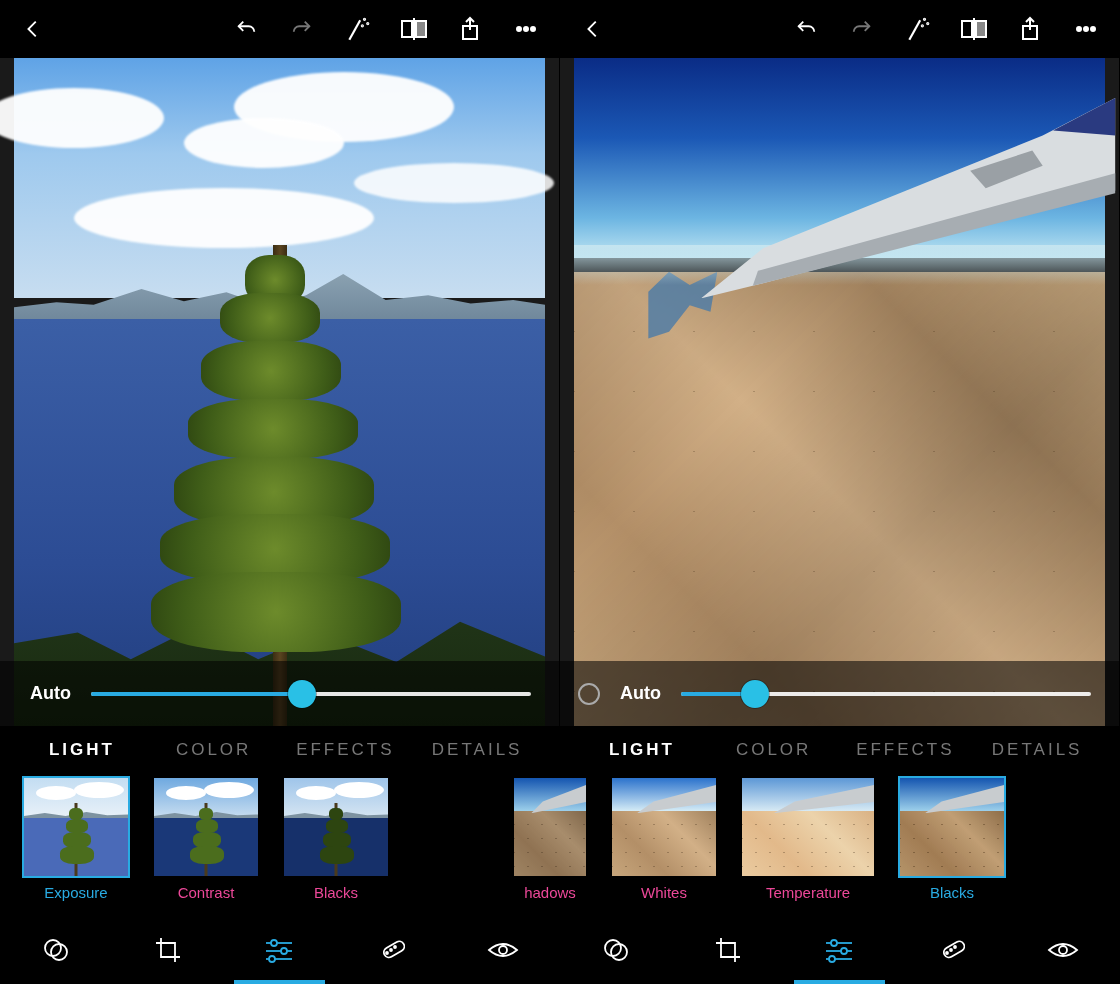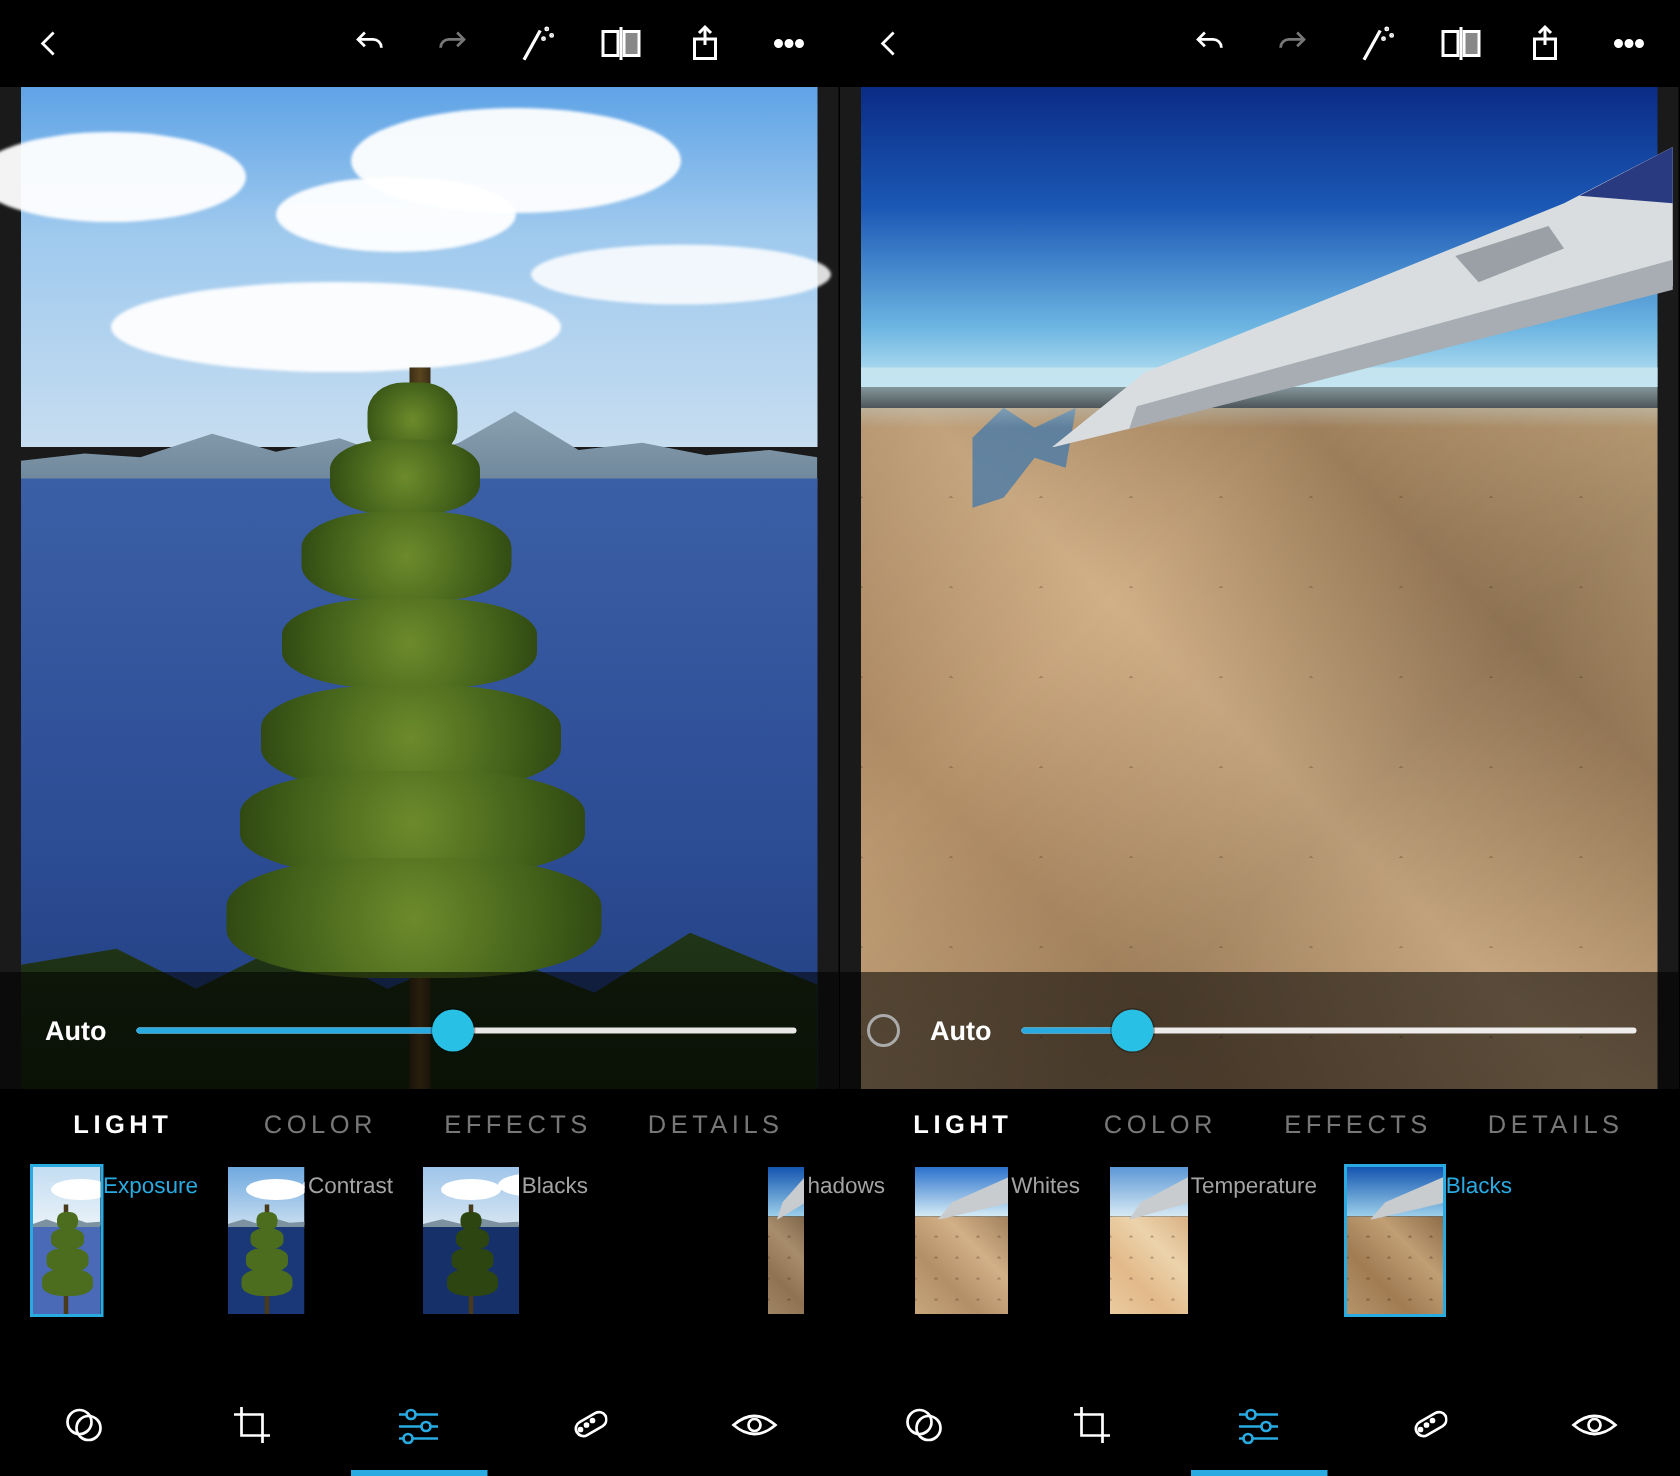--- a/index.html
+++ b/index.html
@@ -112,21 +112,21 @@
     background: #4a7aa8;
     clip-path: polygon(0% 30%, 30% 0%, 60% 20%, 100% 0%, 90% 60%, 60% 50%, 30% 90%, 0% 100%);
     opacity:0.8;
   }
   .wing {
     position:absolute; top:6%; right:-2%; width:78%; height:30%;
   }
   .wing svg { width:100%; height:100%; }
   
   .slider-bar {
-    position:absolute; left:0; right:0; bottom:0; height:78px;
+    position:absolute; left:0; right:0; bottom:0; height:65px;
     background: rgba(0,0,0,0.55);
     display:flex; align-items:center;
     padding: 0 16px 0 30px;
     gap: 20px;
   }
   .auto-ring {
     width:22px; height:22px; border:2px solid #aaa; border-radius:50%;
   }
   .auto-label {
     color:#fff; font-size:18px; font-weight:600;
@@ -166,32 +166,32 @@
   .thumbs {
     height: 142px;
     display:flex; align-items:flex-start;
     padding: 2px 0 0 20px;
     gap: 18px;
     background:#000;
     overflow:hidden;
   }
   .thumbs.shifted { padding-left: 0px; margin-left:-50px; }
   .thumb {
-    display:flex; flex-direction:row; align-items:flex-start;
+    display:flex; flex-direction:column; align-items:center;
     width: 112px;
     flex-shrink: 0;
   }
   .thumb .timg {
     width:108px; height:102px;
     border:2px solid transparent;
     position:relative; overflow:hidden;
   }
   .thumb.selected .timg { border-color:#29abe2; }
   .thumb .tlabel {
-    color:#a3a3a3; font-size:15px; margin-top:6px;
+    color:#ec4899; font-size:15px; margin-top:6px;
   }
   .thumb.selected .tlabel { color:#29abe2; }
   
   .timg.lake .tsky { position:absolute; left:0; right:0; top:0; height:40%;
     background: linear-gradient(180deg,#9fc5ea,#d5e5f2);}
   .timg.lake .tcloud{position:absolute; width:40px;height:14px;background:#fff;border-radius:50%; top:8px; left:12px; filter:blur(0.5px);}
   .timg.lake .tcloud.c2{left:50px;top:4px;width:50px;height:16px;}
   .timg.lake .tmtn{position:absolute; left:0; right:0; top:34%; height:8%; background:#7d92a0;
     clip-path: polygon(0% 60%,20% 20%,40% 60%,60% 10%,80% 50%,100% 40%,100% 100%,0% 100%);}
   .timg.lake .tlake{position:absolute; left:0; right:0; top:41%; bottom:0; background:#2f4f97;}

